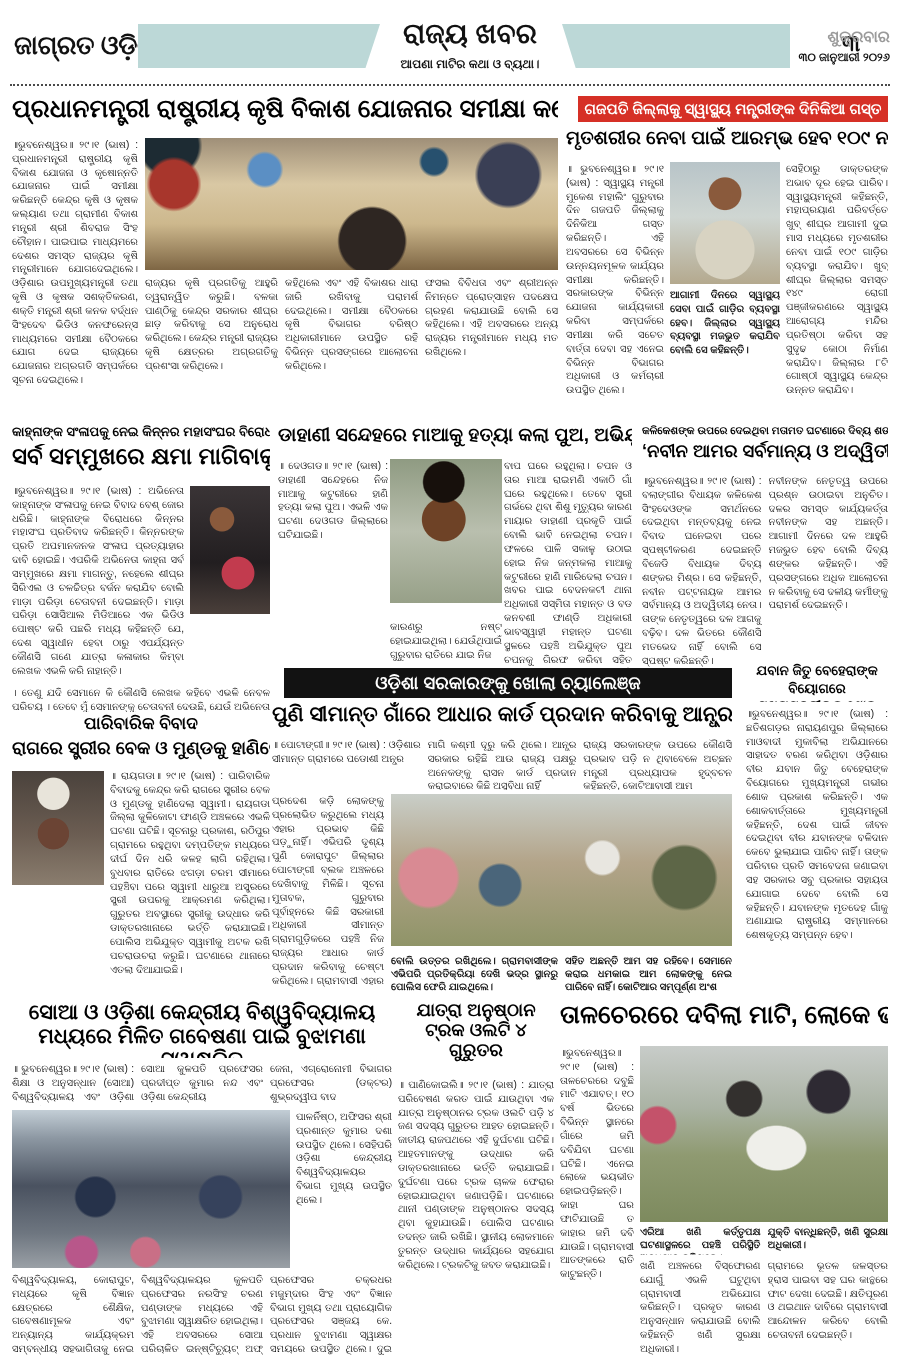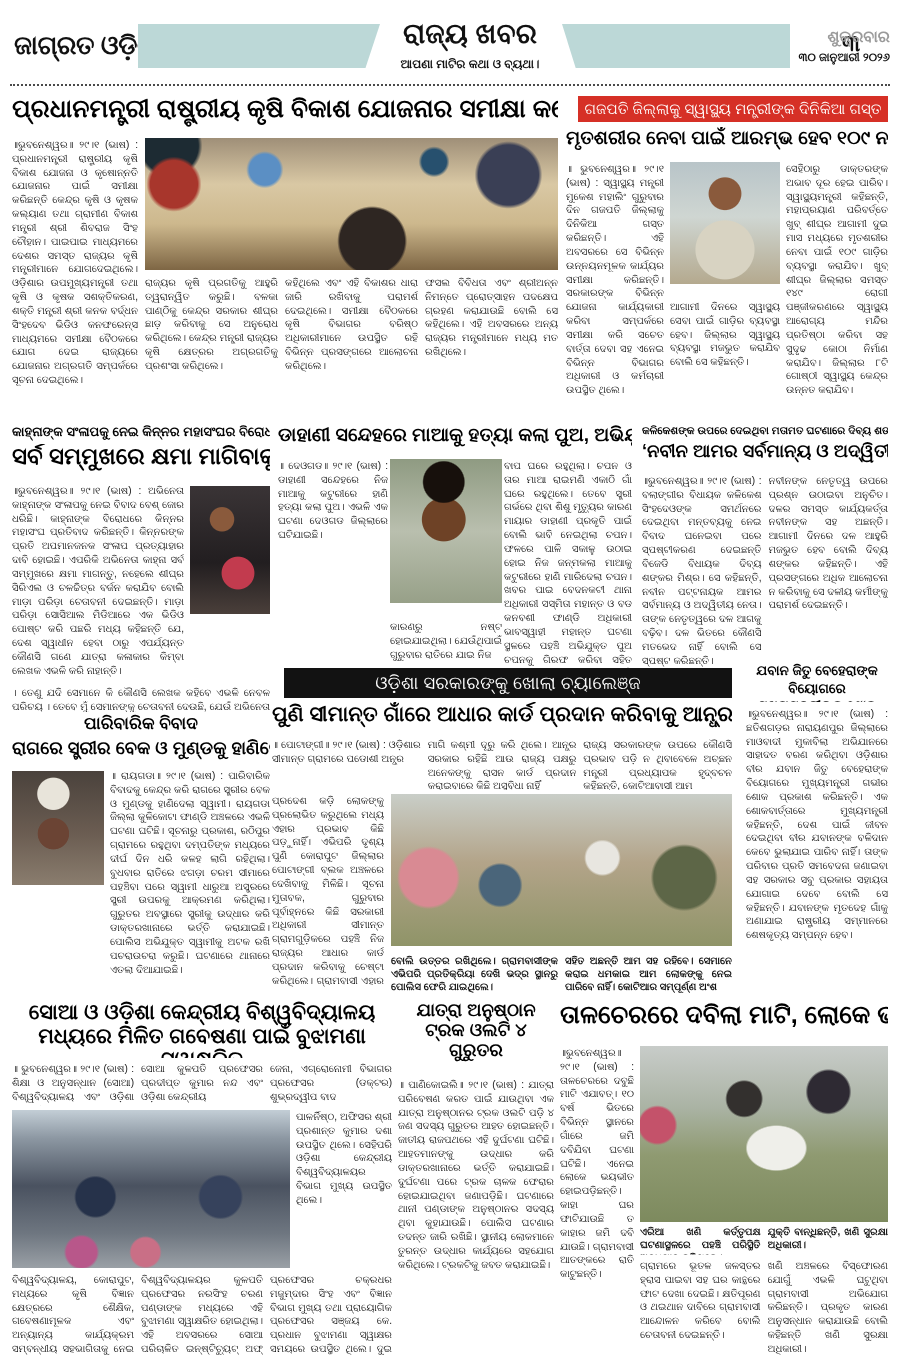--- a/index.html
+++ b/index.html
@@ -14,21 +14,21 @@
   .mh-title{font-size:28px;font-weight:800;text-align:center;line-height:1;}
   .mh-tag{font-size:12px;font-weight:700;text-align:center;margin-top:9px;}
   .mh-page{font-size:23px;font-weight:800;}
   .mh-day{font-size:16px;font-weight:700;color:#9a9a9a;text-align:right;}
   .mh-date{font-size:11.5px;font-weight:700;text-align:right;margin-top:5px;}
   .rule-dotted{border-top:2px dotted #4a4a4a;height:0;}
   
   .hl{font-weight:800;color:#000;text-align:center;line-height:1.12;overflow:hidden;}
   .hl1{white-space:nowrap;}
   .kicker{font-weight:800;color:#000;text-align:center;overflow:hidden;white-space:nowrap;}
-  .banner{color:#fff;font-weight:400;text-align:right;overflow:hidden;white-space:nowrap;
+  .banner{color:#fff;font-weight:700;text-align:right;overflow:hidden;white-space:nowrap;
           display:flex;align-items:center;justify-content:center;margin-left:12px;}
   
   .bd{font-size:10.1px;line-height:1.37;text-align:justify;overflow:hidden;color:#171717;
       word-break:break-word;}
   .cap{font-size:10px;line-height:1.3;font-weight:700;overflow:hidden;text-align:justify;}
   .cols{display:flex;gap:7px;justify-content:space-between;}
   .cols>div{flex:1;}
   
   .photo{overflow:hidden;background:#bbb;flex:none;}
   .ph-meeting{background:
@@ -110,21 +110,21 @@
     </div>
   </div>
 
   <div class="abs" style="left:566px;top:96px;width:322px;height:326px;">
     <div class="banner" style="height:26px;font-size:15px;background:#d63026;">ଗଜପତି ଜିଲ୍ଲାକୁ ସ୍ୱାସ୍ଥ୍ୟ ମନ୍ତ୍ରୀଙ୍କ ଦିନିକିଆ ଗସ୍ତ</div>
     <div class="hl hl1" style="font-size:19px;height:30px;margin-top:5px;">ମୃତଶରୀର ନେବା ପାଇଁ ଆରମ୍ଭ ହେବ ୧୦୯ ନମ୍ବର ବିଶିଷ୍ଟ ଗାଡି</div>
     <div style="display:flex;gap:6px;height:252px;margin-top:5px;">
       <div class="bd" style="width:98px;flex:none;">॥ ଭୁବନେଶ୍ୱର॥ ୨୯।୧ (ଭାଷ) : ସ୍ୱାସ୍ଥ୍ୟ ମନ୍ତ୍ରୀ ମୁକେଶ ମହାଲିଂ ଗୁରୁବାର ଦିନ ଗଜପତି ଜିଲ୍ଲାକୁ ଦିନିକିଆ ଗସ୍ତ କରିଛନ୍ତି। ଏହି ଅବସରରେ ସେ ବିଭିନ୍ନ ଉନ୍ନୟନମୂଳକ କାର୍ଯ୍ୟର ସମୀକ୍ଷା କରିଛନ୍ତି। ସରକାରଙ୍କ ବିଭିନ୍ନ ଯୋଜନା କାର୍ଯ୍ୟକାରୀ କରିବା ସମ୍ପର୍କରେ ସମୀକ୍ଷା କରି ସଚେତ ବାର୍ତ୍ତା ଦେବା ସହ ଏନେଇ ବିଭିନ୍ନ ବିଭାଗର ଅଧିକାରୀ ଓ କର୍ମଚାରୀ ଉପସ୍ଥିତ ଥିଲେ।</div>
       <div style="width:110px;flex:none;display:flex;flex-direction:column;">
         <div class="photo ph-minister" style="height:122px;width:100%;"></div>
-        <div class="bd" style="flex:1;margin-top:16px;">ଆଗାମୀ ଦିନରେ ସ୍ୱାସ୍ଥ୍ୟ ସେବା ପାଇଁ ଗାଡ଼ିର ବ୍ୟବସ୍ଥା ହେବ। ଜିଲ୍ଲାର ସ୍ୱାସ୍ଥ୍ୟ ବ୍ୟବସ୍ଥା ମଜଭୁତ କରାଯିବ ବୋଲି ସେ କହିଛନ୍ତି।</div>
+        <div class="bd" style="flex:1;margin-top:4px;font-weight:bold;">ଆଗାମୀ ଦିନରେ ସ୍ୱାସ୍ଥ୍ୟ ସେବା ପାଇଁ ଗାଡ଼ିର ବ୍ୟବସ୍ଥା ହେବ। ଜିଲ୍ଲାର ସ୍ୱାସ୍ଥ୍ୟ ବ୍ୟବସ୍ଥା ମଜଭୁତ କରାଯିବ ବୋଲି ସେ କହିଛନ୍ତି।</div>
       </div>
       <div class="bd" style="flex:1;">ସେହିଠାରୁ ଡାକ୍ତରଙ୍କ ଅଭାବ ଦୂର ହେଇ ପାରିବ। ସ୍ୱାସ୍ଥ୍ୟମନ୍ତ୍ରୀ କହିଛନ୍ତି, ମହାପ୍ରୟାଣ ପରିବର୍ତ୍ତେ ଖୁବ୍ ଶୀଘ୍ର ଆଗାମୀ ଦୁଇ ମାସ ମଧ୍ୟରେ ମୃତଶରୀର ନେବା ପାଇଁ ୧୦୯ ଗାଡ଼ିର ବ୍ୟବସ୍ଥା କରାଯିବ। ଖୁବ୍ ଶୀଘ୍ର ଜିଲ୍ଲାର ସମସ୍ତ ୧୪୯ ରୋଗୀ ପଞ୍ଜୀକରଣରେ ସ୍ୱାସ୍ଥ୍ୟ ଆରୋଗ୍ୟ ମନ୍ଦିର ପ୍ରତିଷ୍ଠା କରିବା ସହ ସୁଦୃଢ କୋଠା ନିର୍ମାଣ କରାଯିବ। ଜିଲ୍ଲାର ୮ଟି ଗୋଷ୍ଠୀ ସ୍ୱାସ୍ଥ୍ୟ କେନ୍ଦ୍ର ଉନ୍ନତ କରାଯିବ।</div>
     </div>
   </div>
 
   <div class="abs" style="left:12px;top:424px;width:258px;height:258px;">
     <div class="kicker" style="font-size:13px;height:18px;">କାହ୍ନାଙ୍କ ସଂଳାପକୁ ନେଇ କିନ୍ନର ମହାସଂଘର ବିରୋଧ</div>
     <div class="hl hl1" style="font-size:23px;height:34px;margin-top:2px;">ସର୍ବ ସମ୍ମୁଖରେ କ୍ଷମା ମାଗିବାକୁ ଦାବି</div>
     <div style="height:196px;margin-top:6px;overflow:hidden;">
       <div class="photo ph-kinnar fr" style="width:80px;height:128px;"></div>
@@ -215,20 +215,20 @@
     <div class="hl hl1" style="font-size:25px;height:40px;">ତାଳଚେରରେ ଦବିଲା ମାଟି, ଲୋକେ ଭୟଭୀତ</div>
     <div style="display:flex;gap:6px;height:312px;margin-top:6px;">
       <div class="bd" style="width:74px;flex:none;">॥ଭୁବନେଶ୍ୱର॥ ୨୯।୧ (ଭାଷ) : ତାଳଚେରରେ ଦବୁଛି ମାଟି ଏଯାବତ୍। ୧୦ ବର୍ଷ ଭିତରେ ବିଭିନ୍ନ ସ୍ଥାନରେ ଗାଁରେ ଜମି ଦବିଯିବା ଘଟଣା ଘଟିଛି। ଏନେଇ ଲୋକେ ଭୟଭୀତ ହୋଇପଡ଼ିଛନ୍ତି। କାହା ଘର ଫାଟିଯାଉଛି ତ କାହାର ଜମି ଦବି ଯାଉଛି। ଗ୍ରାମବାସୀ ଆତଙ୍କରେ ରାତି କାଟୁଛନ୍ତି।</div>
       <div style="flex:1;display:flex;flex-direction:column;">
         <div class="photo ph-field" style="height:176px;width:100%;"></div>
         <div class="cols" style="height:30px;margin-top:3px;">
           <div class="cap">ଏରିଆ ଖଣି କର୍ତ୍ତୃପକ୍ଷ ଘଟଣାସ୍ଥଳରେ ପହଞ୍ଚି ପରିସ୍ଥିତି ଅନୁଧ୍ୟାନ କରିଥିଲେ।</div>
           <div class="cap">ଯୁକ୍ତି ବାନ୍ଧିଛନ୍ତି, ଖଣି ସୁରକ୍ଷା ଅଧିକାରୀ।</div>
         </div>
         <div class="cols" style="flex:1;margin-top:4px;">
+          <div class="bd">ଖଣି ଅଞ୍ଚଳରେ ବିସ୍ଫୋରଣ ଯୋଗୁଁ ଏଭଳି ଘଟୁଥିବା ଗ୍ରାମବାସୀ ଅଭିଯୋଗ କରିଛନ୍ତି। ପ୍ରକୃତ କାରଣ ଅନୁସନ୍ଧାନ କରାଯାଉଛି ବୋଲି କହିଛନ୍ତି ଖଣି ସୁରକ୍ଷା ଅଧିକାରୀ।</div>
           <div class="bd">ଗ୍ରାମରେ ଭୂତଳ ଜଳସ୍ତର ହ୍ରାସ ପାଇବା ସହ ଘର କାନ୍ଥରେ ଫାଟ ଦେଖା ଦେଇଛି। କ୍ଷତିପୂରଣ ଓ ଥଇଥାନ ଦାବିରେ ଗ୍ରାମବାସୀ ଆନ୍ଦୋଳନ କରିବେ ବୋଲି ଚେତାବନୀ ଦେଇଛନ୍ତି।</div>
-          <div class="bd">ଖଣି ଅଞ୍ଚଳରେ ବିସ୍ଫୋରଣ ଯୋଗୁଁ ଏଭଳି ଘଟୁଥିବା ଗ୍ରାମବାସୀ ଅଭିଯୋଗ କରିଛନ୍ତି। ପ୍ରକୃତ କାରଣ ଅନୁସନ୍ଧାନ କରାଯାଉଛି ବୋଲି କହିଛନ୍ତି ଖଣି ସୁରକ୍ଷା ଅଧିକାରୀ।</div>
         </div>
       </div>
     </div>
   </div>
 
 </div>
 
 </body></html>

